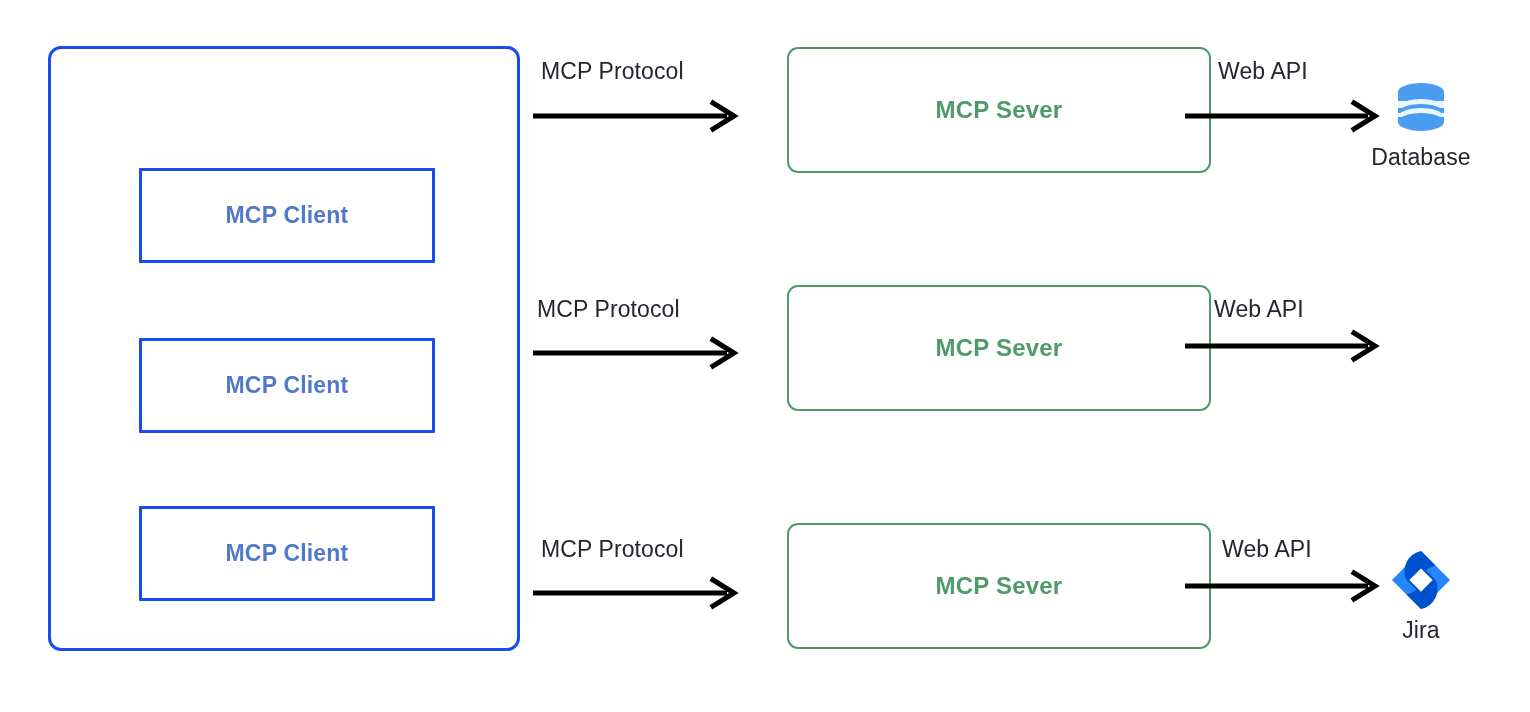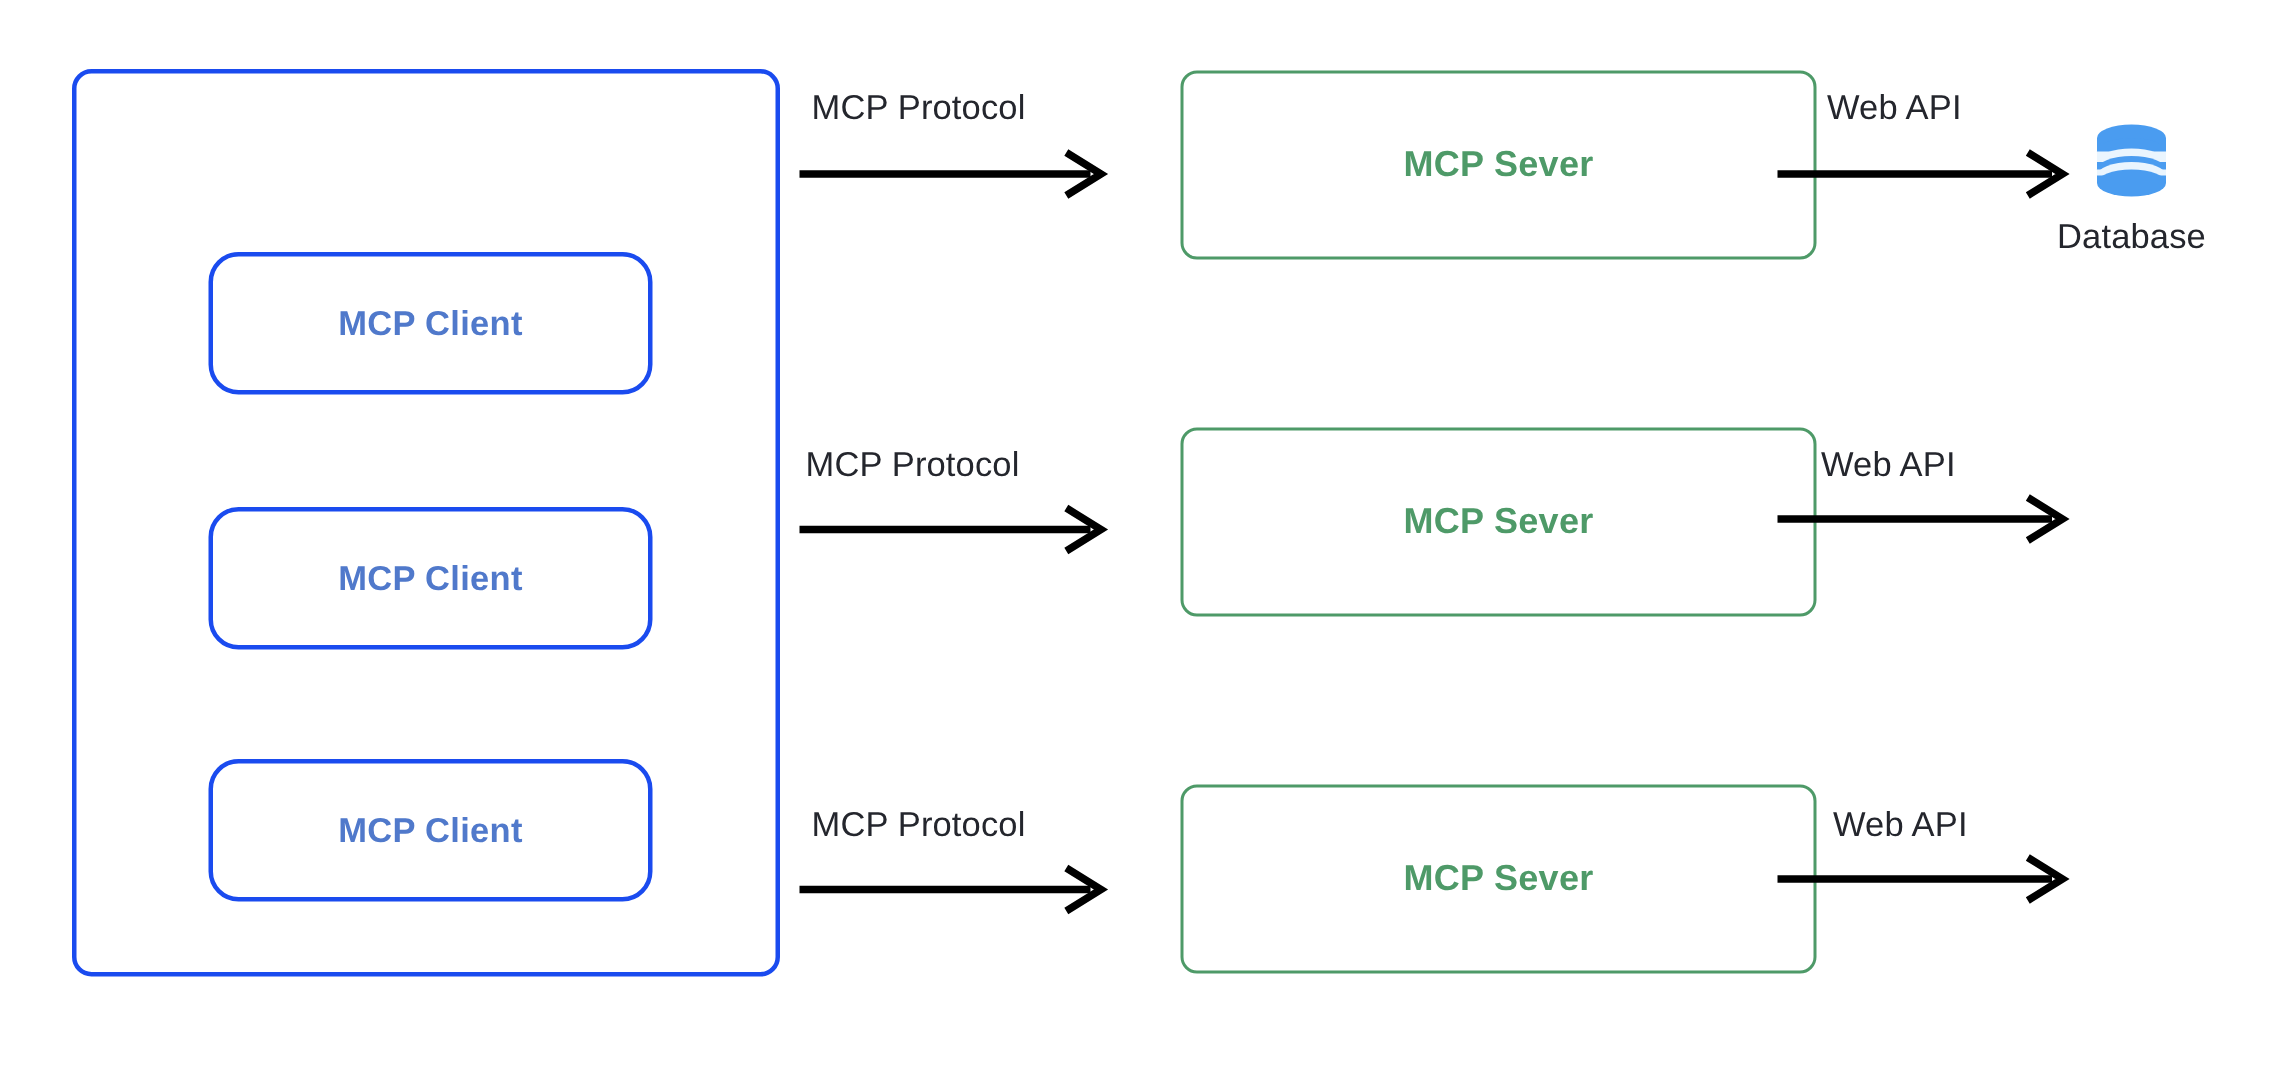--- a/index.html
+++ b/index.html
@@ -45,21 +45,21 @@
   }
 
   
   .client-box {
     position: absolute;
     left: 88px;
     width: 296px;
     height: 95px;
     box-sizing: border-box;
     border: 3.5px solid #1A4BEF;
-    border-radius: 20px;
+    border-radius: 1px;
     background: #ffffff;
     display: flex;
     align-items: center;
     justify-content: center;
   }
   .client-box .label {
     font-size: 23px;
     font-weight: 700;
     color: #5079CB;
     letter-spacing: 0.2px;
@@ -234,14 +234,25 @@
         <rect x="8" y="37" width="46" height="4" fill="#EAF5FE"></rect>
         <ellipse cx="31" cy="41" rx="23" ry="9" fill="#EAF5FE"></ellipse>
         <rect x="8" y="41" width="46" height="5" fill="#4A9CF0"></rect>
         <ellipse cx="31" cy="46" rx="23" ry="9" fill="#4A9CF0"></ellipse>
       </svg>
     </div>
     <div class="service-label">Database</div>
   </div>
 
 
+  <div class="service svc-jira">
+    <div class="glyph">
+      <svg width="62" height="62" viewBox="0 0 64 64">
+        <path d="M32 2 L62 32 L32 62 L2 32 Z" fill="#2684FF"></path>
+        <path d="M32 2 L47 17 A21.2 21.2 0 0 0 32 47 L17 32 A21.2 21.2 0 0 1 32 2 Z" fill="#0052CC"></path>
+        <path d="M32 62 L17 47 A21.2 21.2 0 0 0 32 17 L47 32 A21.2 21.2 0 0 1 32 62 Z" fill="#0052CC"></path>
+        <path d="M32 20 L44 32 L32 44 L20 32 Z" fill="#ffffff"></path>
+      </svg>
+    </div>
+    <div class="service-label">Jira</div>
+  </div>
 
 </div>
 
 </body></html>

